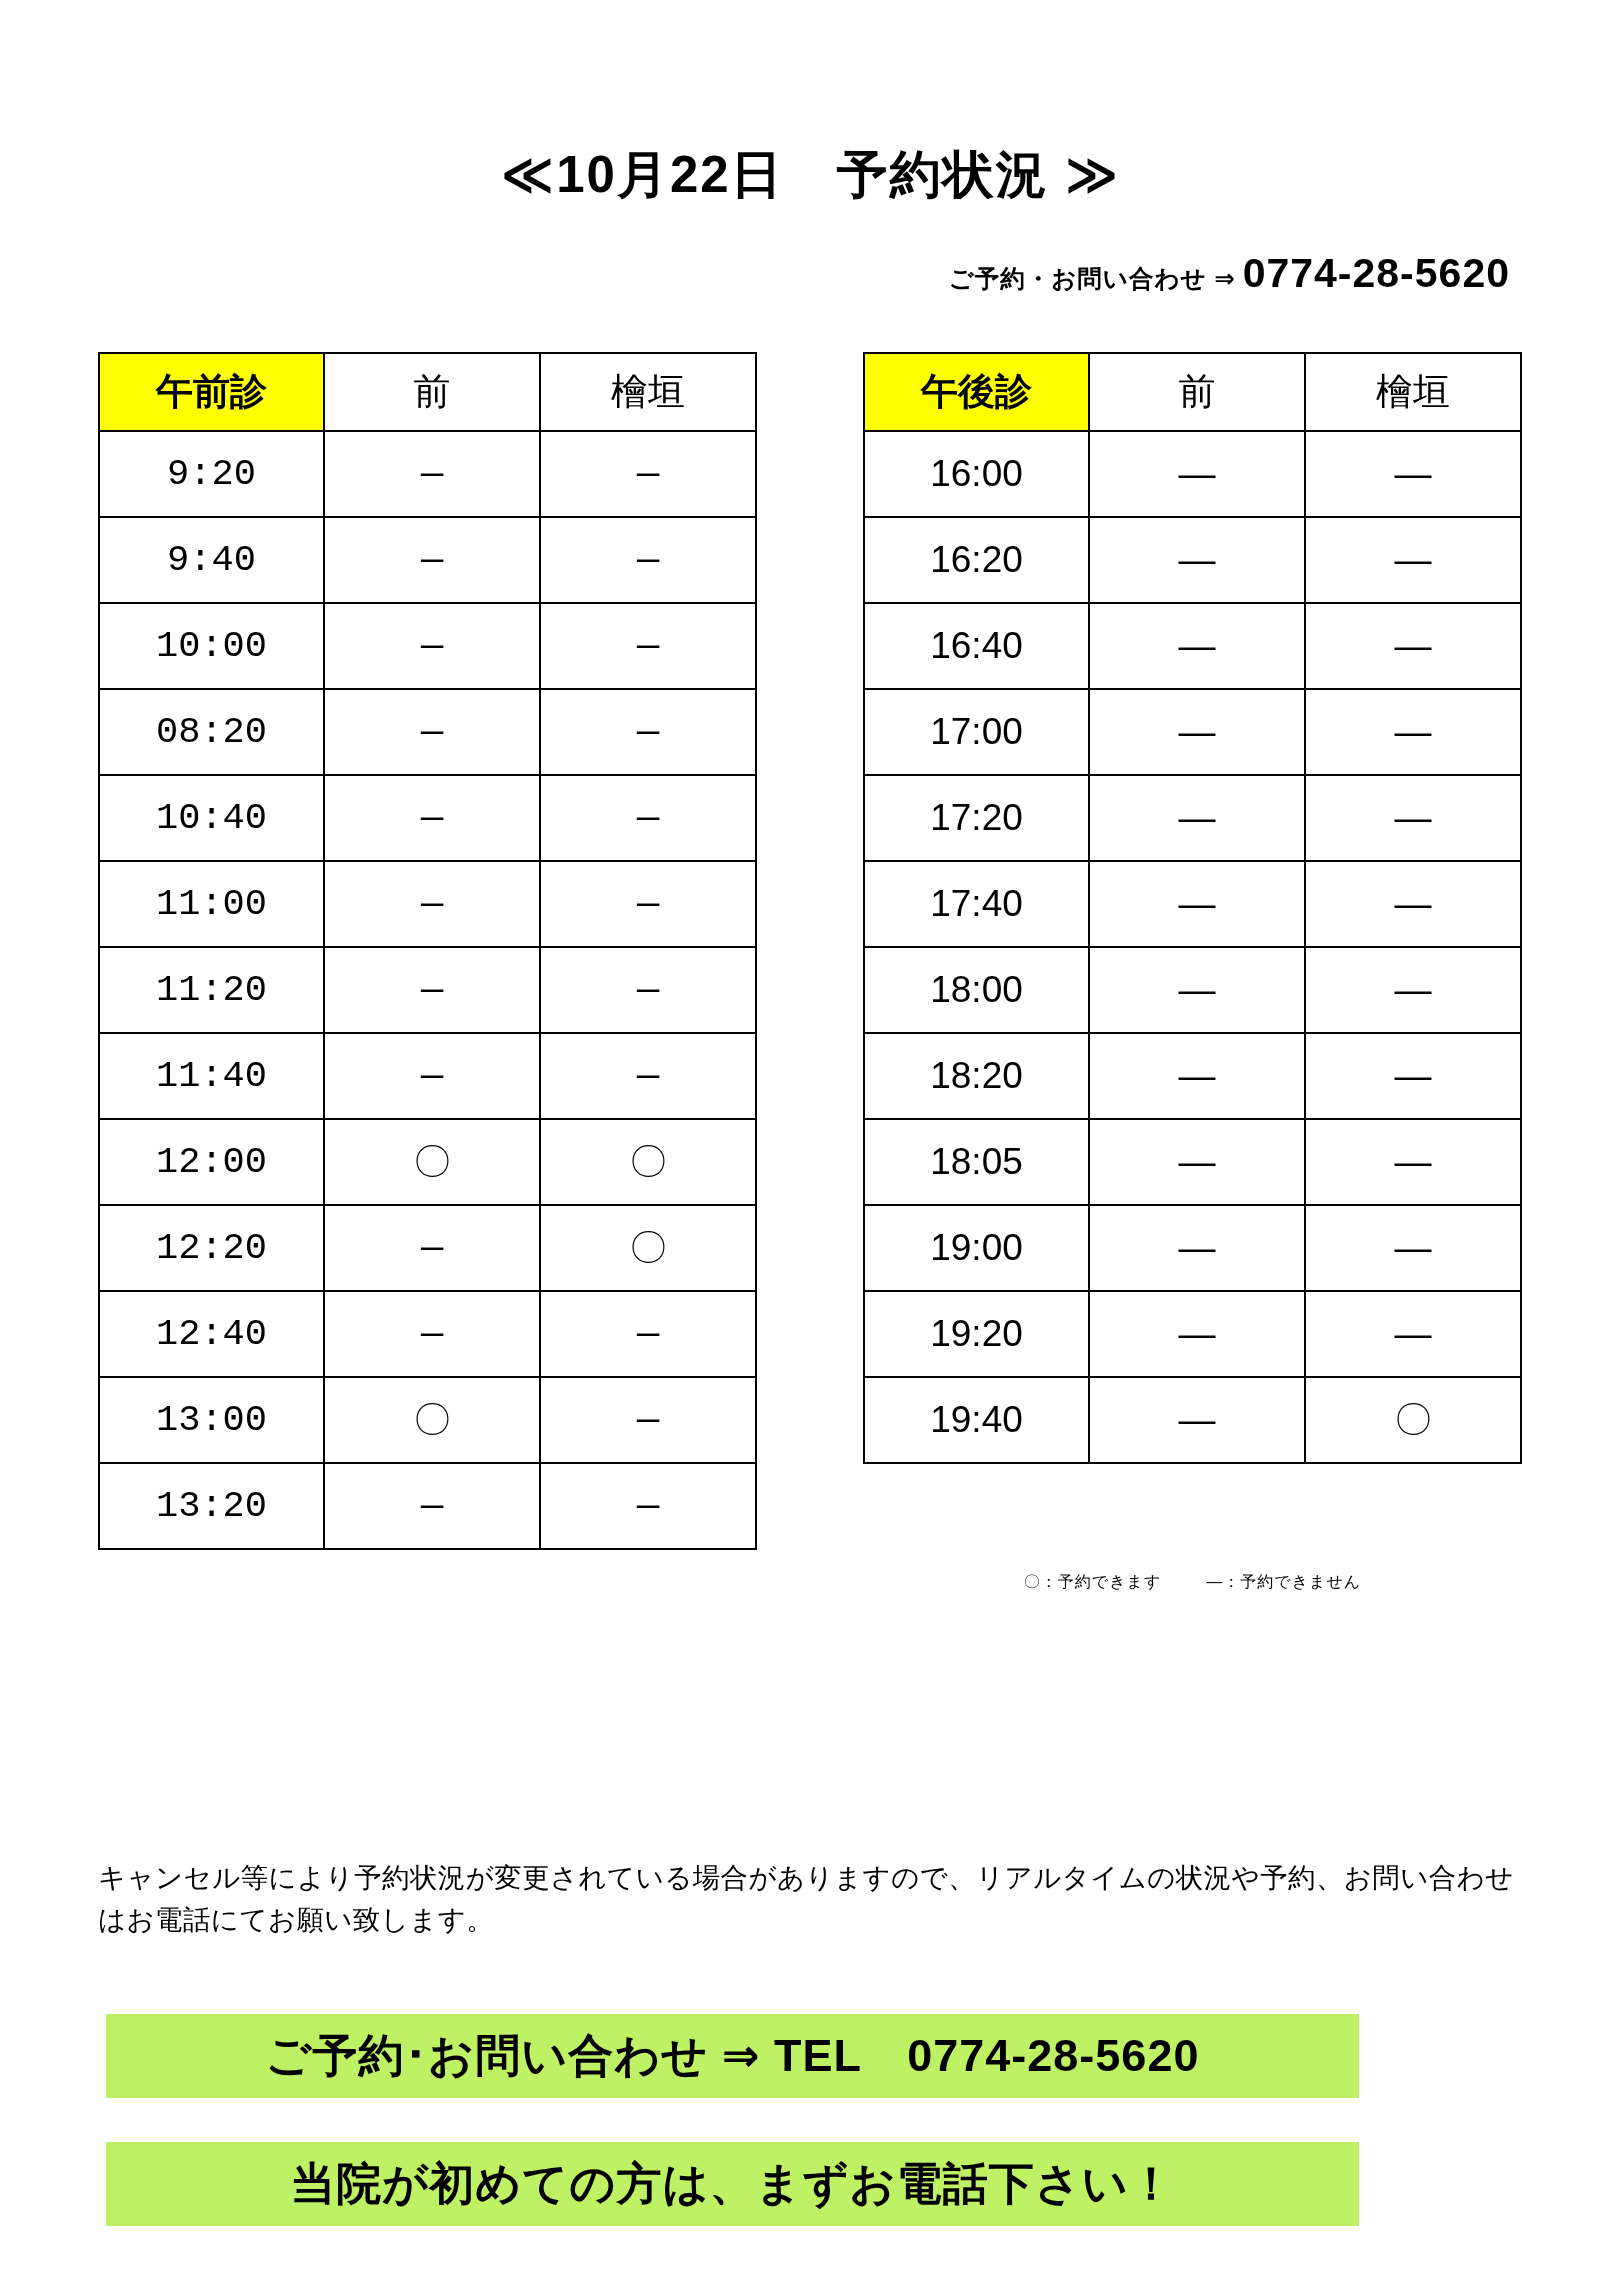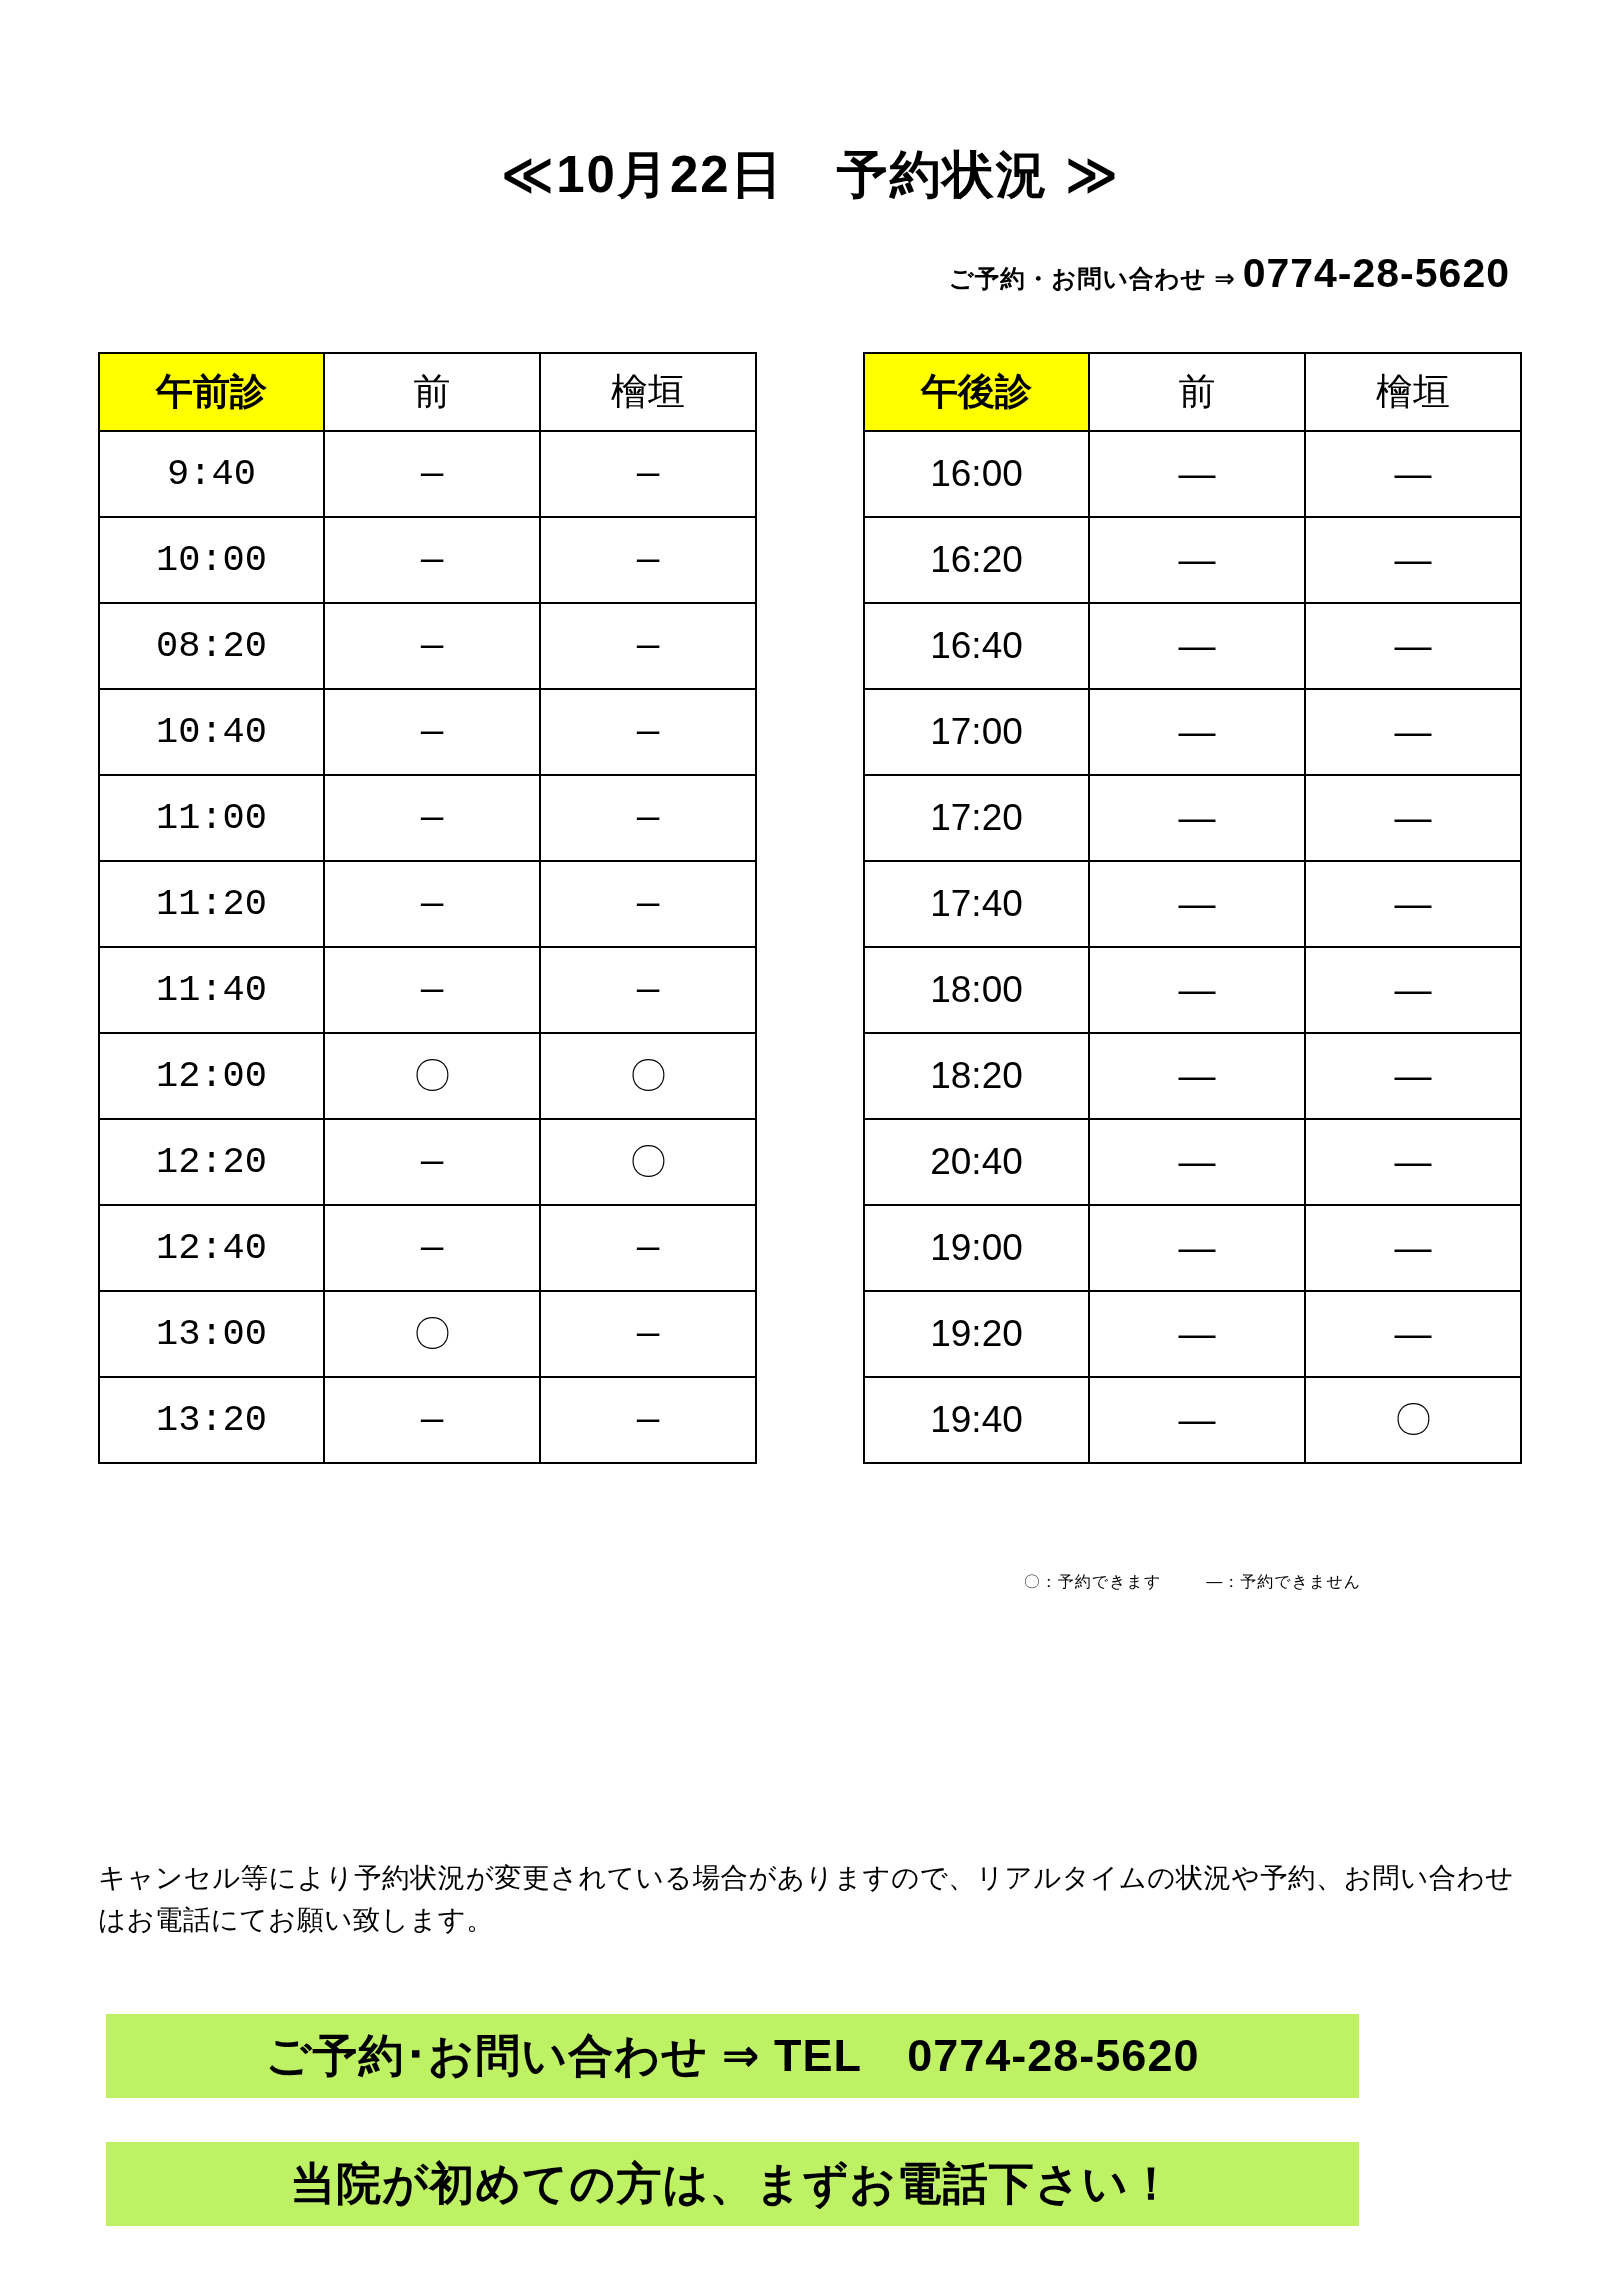--- a/index.html
+++ b/index.html
@@ -163,20 +163,25 @@
       </colgroup>
       <thead>
         <tr>
           <th class="hdr-session">午前診</th>
           <th>前</th>
           <th>檜垣</th>
         </tr>
       </thead>
       <tbody>
         <tr>
+          <td class="time-cell">9:20</td>
+          <td class="mark-cell">―</td>
+          <td class="mark-cell">―</td>
+        </tr>
+        <tr>
           <td class="time-cell">9:40</td>
           <td class="mark-cell">―</td>
           <td class="mark-cell">―</td>
         </tr>
         <tr>
           <td class="time-cell">10:00</td>
           <td class="mark-cell">―</td>
           <td class="mark-cell">―</td>
         </tr>
         <tr>
@@ -280,21 +285,21 @@
           <td class="time-cell">18:00</td>
           <td class="mark-cell">―</td>
           <td class="mark-cell">―</td>
         </tr>
         <tr>
           <td class="time-cell">18:20</td>
           <td class="mark-cell">―</td>
           <td class="mark-cell">―</td>
         </tr>
         <tr>
-          <td class="time-cell">20:40</td>
+          <td class="time-cell">18:05</td>
           <td class="mark-cell">―</td>
           <td class="mark-cell">―</td>
         </tr>
         <tr>
           <td class="time-cell">19:00</td>
           <td class="mark-cell">―</td>
           <td class="mark-cell">―</td>
         </tr>
         <tr>
           <td class="time-cell">19:20</td>

